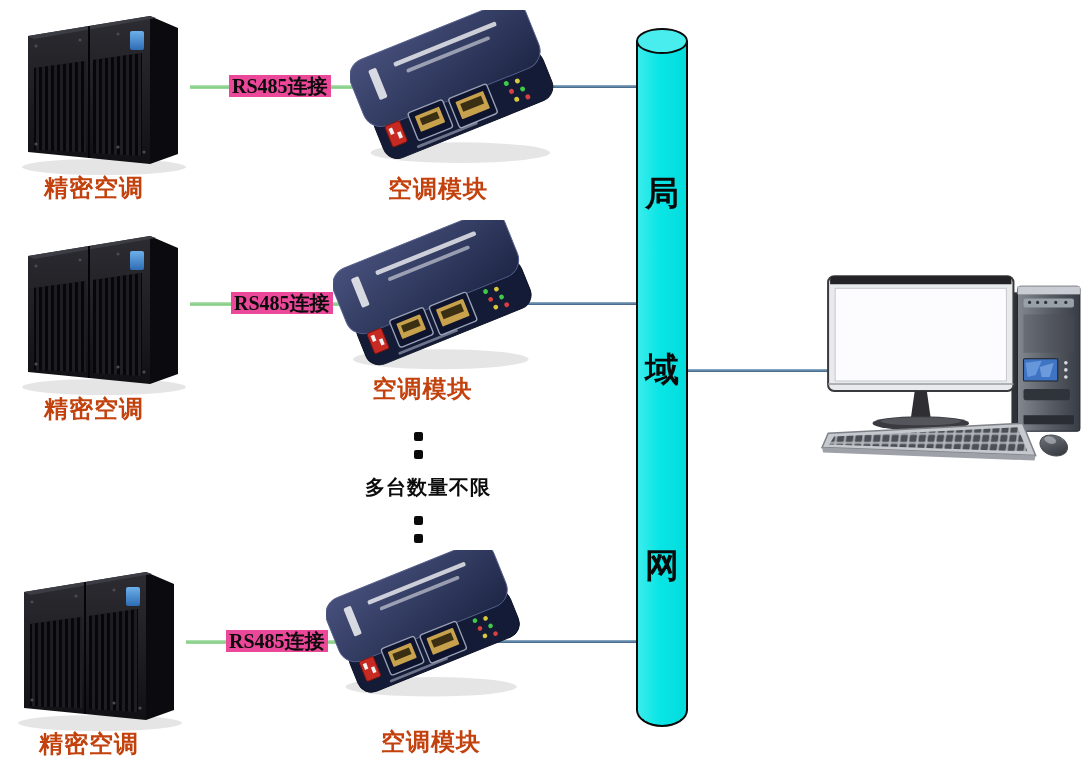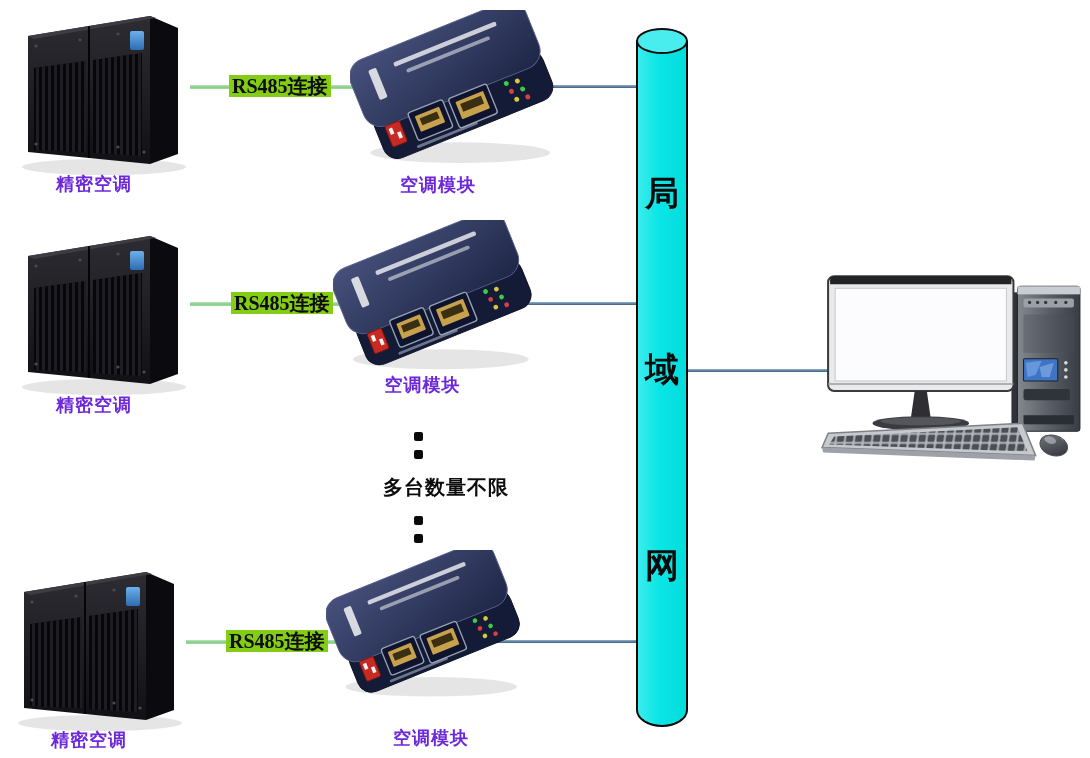--- a/index.html
+++ b/index.html
@@ -8,24 +8,24 @@
   svg{display:block;}
   svg.dev{overflow:visible;}
 
   
   .line-green{position:absolute;height:4px;z-index:1;
     background:linear-gradient(180deg,#bce6bc 0%,#84cc84 55%,#a6dba6 100%);}
   .line-blue{position:absolute;height:3px;z-index:1;
     background:linear-gradient(180deg,#8fb1cc 0%,#3d5f82 100%);}
 
   
-  .lbl{position:absolute;z-index:4;color:#6d28d9;font-weight:bold;
-       font-size:18px;text-align:center;letter-spacing:1px;line-height:1.1;}
+  .lbl{position:absolute;z-index:4;color:#c2410c;font-weight:bold;
+       font-size:24px;text-align:center;letter-spacing:1px;line-height:1.1;}
   .rs485{position:absolute;z-index:4;color:#0c0c0c;font-weight:bold;font-size:20px;
-       font-family:"Liberation Serif","DejaVu Serif",serif;background:#84cc16;
+       font-family:"Liberation Serif","DejaVu Serif",serif;background:#ec4899;
        padding:0 3px;line-height:22px;letter-spacing:0px;}
   .note{position:absolute;z-index:4;color:#0c0c0c;font-weight:bold;font-size:20px;
        text-align:center;letter-spacing:1px;}
 
   
   .pipe-body{position:absolute;left:636px;top:41px;width:52px;height:686px;z-index:2;
        background:linear-gradient(90deg,#3cecec 0%,#09e5e5 45%,#05dcdc 100%);
        border:2px solid #0a0a0a;border-top:none;box-sizing:border-box;
        border-radius:0 0 26px 26px / 0 0 17px 17px;}
   .pipe-top{position:absolute;left:636px;top:28px;width:52px;height:26px;z-index:3;
@@ -205,21 +205,21 @@
   <div class="pipe-char" style="top:176px;">局</div>
   <div class="pipe-char" style="top:352px;">域</div>
   <div class="pipe-char" style="top:548px;">网</div>
 
   <svg class="dev dev-wrap" style="left:816px;top:262px;" width="272" height="242">
       <use href="#sym-pc"></use>
     </svg>
 
   <div class="dot" style="top:432px;"></div>
   <div class="dot" style="top:450px;"></div>
-  <div class="note" style="left:380px;top:474px;width:132px;">多台数量不限</div>
+  <div class="note" style="left:362px;top:474px;width:132px;">多台数量不限</div>
   <div class="dot" style="top:516px;"></div>
   <div class="dot" style="top:534px;"></div>
 
   <div class="lbl" style="left:38px;top:175px;width:112px;">精密空调</div>
   <div class="lbl" style="left:38px;top:396px;width:112px;">精密空调</div>
   <div class="lbl" style="left:33px;top:731px;width:112px;">精密空调</div>
 
   <div class="rs485" style="left:229px;top:75px;">RS485连接</div>
   <div class="rs485" style="left:231px;top:292px;">RS485连接</div>
   <div class="rs485" style="left:226px;top:630px;">RS485连接</div>

